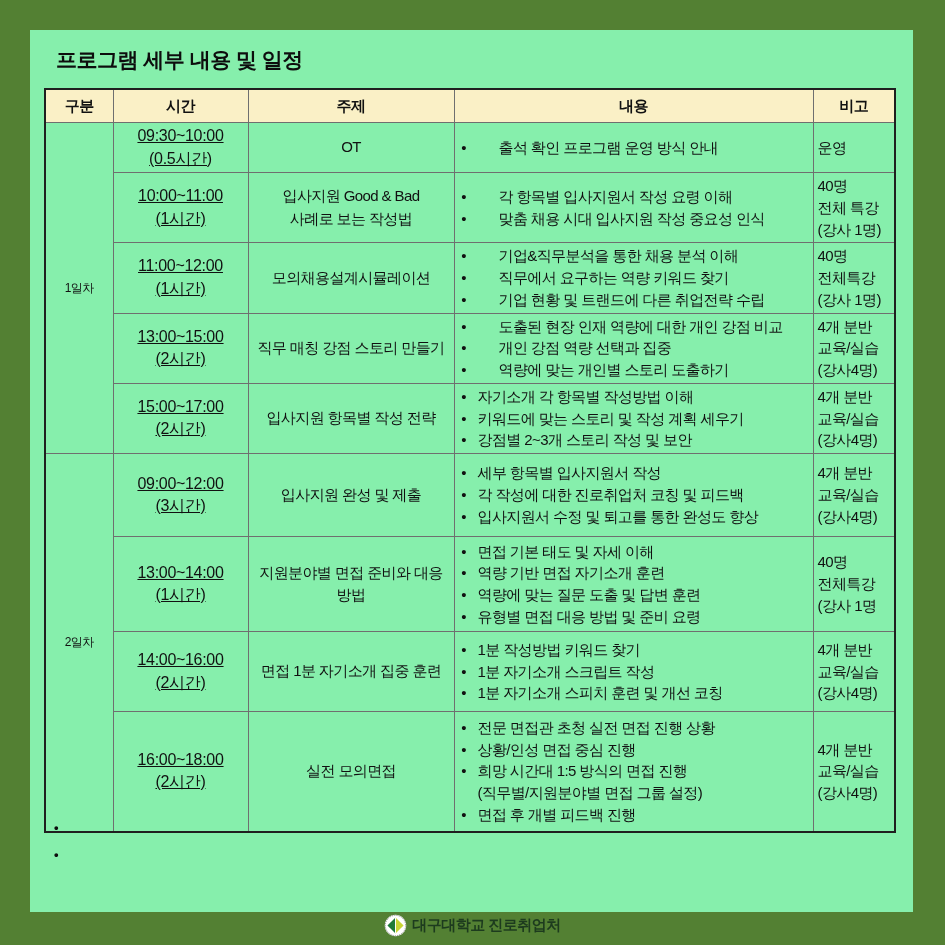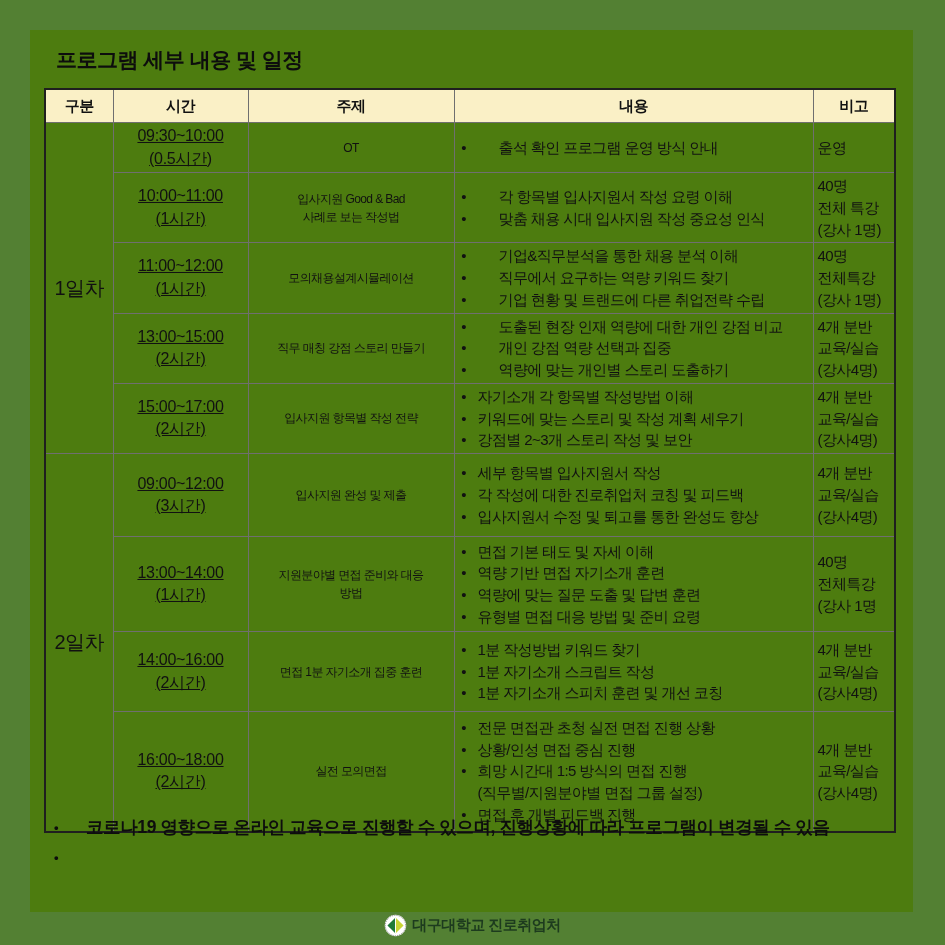--- a/index.html
+++ b/index.html
@@ -4,44 +4,44 @@
 <style>
   html,body{margin:0;padding:0;}
   body{
     width:945px;height:945px;position:relative;overflow:hidden;
     background:#538033;
     font-family:"Liberation Sans","DejaVu Sans",sans-serif;
     color:#111;
   }
   .frame{
     position:absolute;left:30px;top:30px;width:883px;height:882px;
-    background:#4d7c0f;
+    background:#86efac;
   }
   .page-title{
     position:absolute;left:26px;top:16px;
     font-size:21px;font-weight:bold;letter-spacing:-0.5px;color:#0d0d0d;
   }
   table.schedule{
     position:absolute;left:14px;top:58px;width:850px;
     border-collapse:collapse;table-layout:fixed;
     border:2px solid #1f1f1f;
   }
   table.schedule th, table.schedule td{
     border:1px solid #6f6f6f;
     padding:2px 4px;
     vertical-align:middle;
   }
   thead th{
     background:#FAF0C6;
     font-size:15px;font-weight:bold;height:28px;text-align:center;
     letter-spacing:-0.5px;
   }
-  td.day-cell{font-size:20px;text-align:center;letter-spacing:-0.5px;}
+  td.day-cell{font-size:12px;text-align:center;letter-spacing:-0.5px;}
   td.time-cell{font-size:16px;text-align:center;white-space:pre-line;line-height:1.4;letter-spacing:-0.3px;text-decoration:underline;}
-  td.topic-cell{font-size:12px;text-align:center;white-space:pre-line;line-height:1.5;letter-spacing:-0.6px;}
+  td.topic-cell{font-size:15px;text-align:center;white-space:pre-line;line-height:1.5;letter-spacing:-0.6px;}
   td.note-cell{font-size:15px;text-align:left;white-space:pre-line;line-height:1.45;letter-spacing:-0.6px;}
   td.content-cell{font-size:15px;padding:4px 4px 4px 10px;letter-spacing:-0.6px;}
   .bline{display:flex;align-items:flex-start;line-height:1.45;}
   .bullet{flex:none;width:10px;margin-right:9px;text-align:center;}
   .bullet.wide{margin-right:30px;}
   .bline.sub{padding-left:19px;}
   .footnotes{
     position:absolute;left:24px;top:786px;width:840px;
     font-size:17.5px;font-weight:bold;letter-spacing:-0.4px;color:#0d0d0d;
   }
@@ -276,21 +276,20 @@
           <td class="note-cell">4개 분반
 교육/실습
 (강사4명)</td>
         </tr>
       </tbody>
   </table>
 
   <div class="footnotes" id="footnotes">
       <div class="fline">
         <span class="fbullet">•</span>
-        <span>코로나19 영향으로 온라인 교육으로 진행할 수 있으며, 진행상황에 따라 프로그램이 변경될 수 있음</span>
       </div>
       <div class="fline">
         <span class="fbullet">•</span>
       </div>
     </div>
 </div>
 
 <div class="bottom-band">
   <svg class="emblem" width="23" height="23" viewBox="0 0 24 24">
     <circle cx="12" cy="12" r="11.2" fill="#ffffff"></circle>

